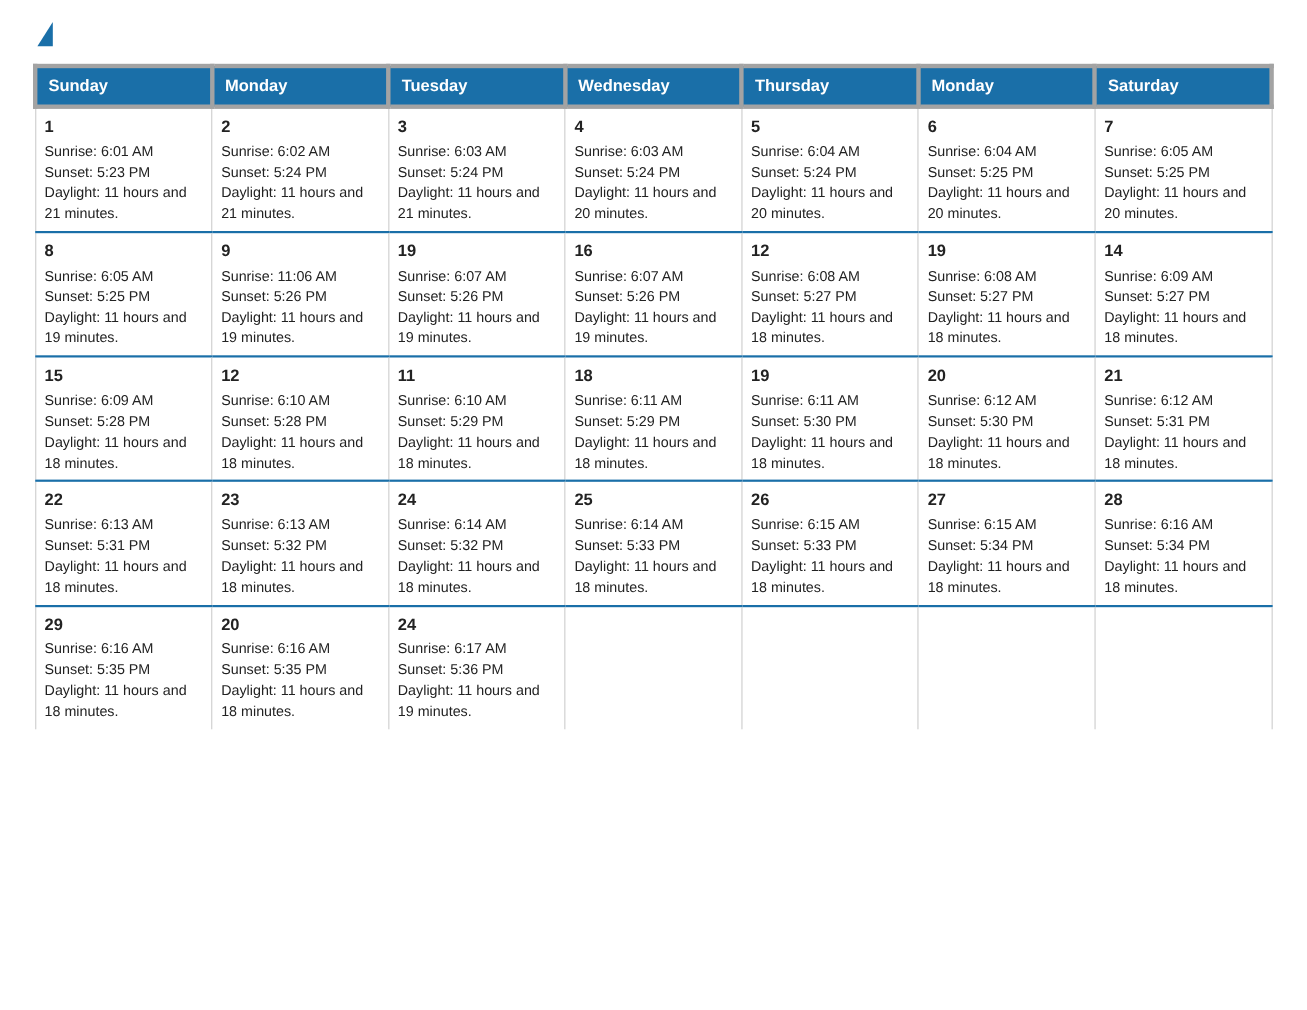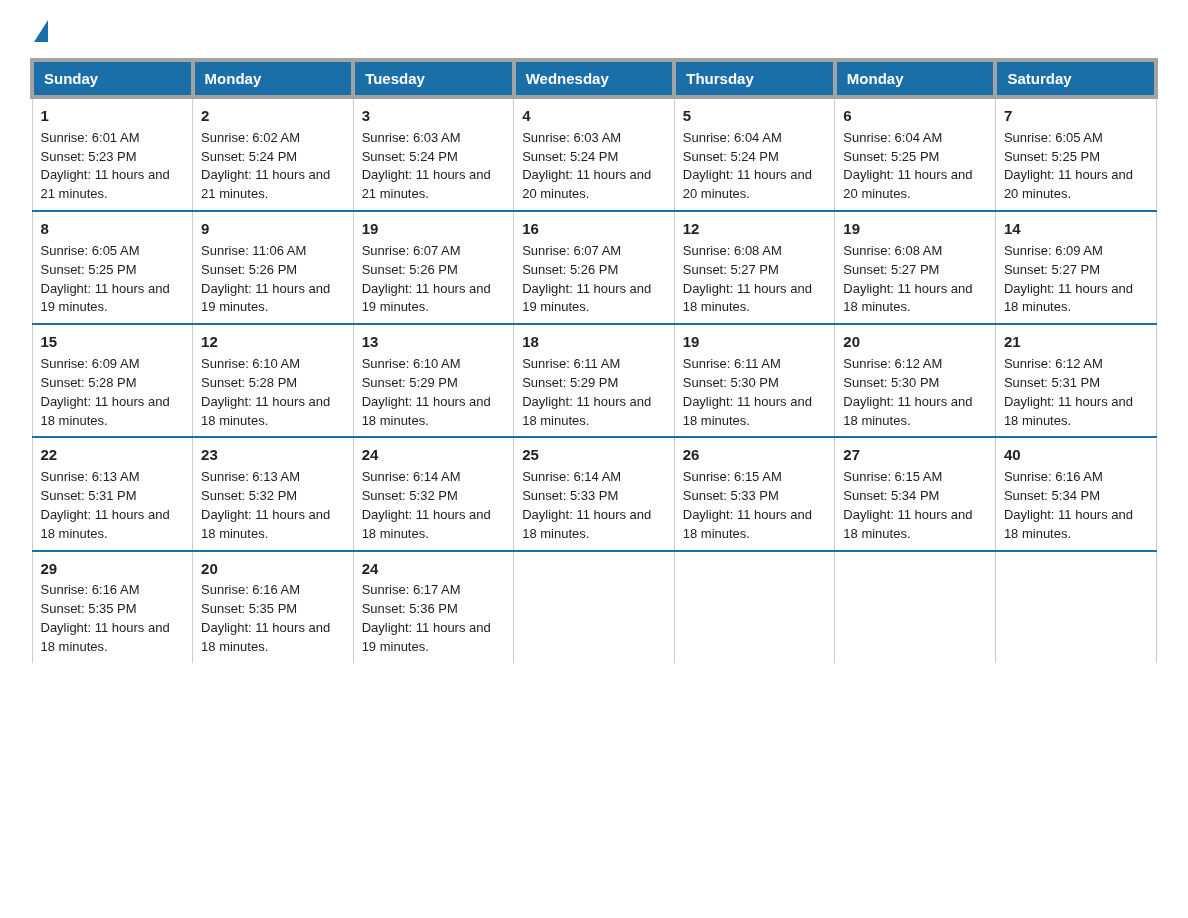--- a/index.html
+++ b/index.html
@@ -144,34 +144,34 @@
         <td><span class="day-num">9</span><span>Sunrise: 11:06 AM</span><br><span>Sunset: 5:26 PM</span><br><span>Daylight: 11 hours and 19 minutes.</span></td>
         <td><span class="day-num">19</span><span>Sunrise: 6:07 AM</span><br><span>Sunset: 5:26 PM</span><br><span>Daylight: 11 hours and 19 minutes.</span></td>
         <td><span class="day-num">16</span><span>Sunrise: 6:07 AM</span><br><span>Sunset: 5:26 PM</span><br><span>Daylight: 11 hours and 19 minutes.</span></td>
         <td><span class="day-num">12</span><span>Sunrise: 6:08 AM</span><br><span>Sunset: 5:27 PM</span><br><span>Daylight: 11 hours and 18 minutes.</span></td>
         <td><span class="day-num">19</span><span>Sunrise: 6:08 AM</span><br><span>Sunset: 5:27 PM</span><br><span>Daylight: 11 hours and 18 minutes.</span></td>
         <td><span class="day-num">14</span><span>Sunrise: 6:09 AM</span><br><span>Sunset: 5:27 PM</span><br><span>Daylight: 11 hours and 18 minutes.</span></td>
       </tr>
       <tr>
         <td><span class="day-num">15</span><span>Sunrise: 6:09 AM</span><br><span>Sunset: 5:28 PM</span><br><span>Daylight: 11 hours and 18 minutes.</span></td>
         <td><span class="day-num">12</span><span>Sunrise: 6:10 AM</span><br><span>Sunset: 5:28 PM</span><br><span>Daylight: 11 hours and 18 minutes.</span></td>
-        <td><span class="day-num">13</span><span>Sunrise: 6:10 AM</span><br><span>Sunset: 5:29 PM</span><br><span>Daylight: 11 hours and 18 minutes.</span></td>
+        <td><span class="day-num">11</span><span>Sunrise: 6:10 AM</span><br><span>Sunset: 5:29 PM</span><br><span>Daylight: 11 hours and 18 minutes.</span></td>
         <td><span class="day-num">18</span><span>Sunrise: 6:11 AM</span><br><span>Sunset: 5:29 PM</span><br><span>Daylight: 11 hours and 18 minutes.</span></td>
         <td><span class="day-num">19</span><span>Sunrise: 6:11 AM</span><br><span>Sunset: 5:30 PM</span><br><span>Daylight: 11 hours and 18 minutes.</span></td>
         <td><span class="day-num">20</span><span>Sunrise: 6:12 AM</span><br><span>Sunset: 5:30 PM</span><br><span>Daylight: 11 hours and 18 minutes.</span></td>
         <td><span class="day-num">21</span><span>Sunrise: 6:12 AM</span><br><span>Sunset: 5:31 PM</span><br><span>Daylight: 11 hours and 18 minutes.</span></td>
       </tr>
       <tr>
         <td><span class="day-num">22</span><span>Sunrise: 6:13 AM</span><br><span>Sunset: 5:31 PM</span><br><span>Daylight: 11 hours and 18 minutes.</span></td>
         <td><span class="day-num">23</span><span>Sunrise: 6:13 AM</span><br><span>Sunset: 5:32 PM</span><br><span>Daylight: 11 hours and 18 minutes.</span></td>
         <td><span class="day-num">24</span><span>Sunrise: 6:14 AM</span><br><span>Sunset: 5:32 PM</span><br><span>Daylight: 11 hours and 18 minutes.</span></td>
         <td><span class="day-num">25</span><span>Sunrise: 6:14 AM</span><br><span>Sunset: 5:33 PM</span><br><span>Daylight: 11 hours and 18 minutes.</span></td>
         <td><span class="day-num">26</span><span>Sunrise: 6:15 AM</span><br><span>Sunset: 5:33 PM</span><br><span>Daylight: 11 hours and 18 minutes.</span></td>
         <td><span class="day-num">27</span><span>Sunrise: 6:15 AM</span><br><span>Sunset: 5:34 PM</span><br><span>Daylight: 11 hours and 18 minutes.</span></td>
-        <td><span class="day-num">40</span><span>Sunrise: 6:16 AM</span><br><span>Sunset: 5:34 PM</span><br><span>Daylight: 11 hours and 18 minutes.</span></td>
+        <td><span class="day-num">28</span><span>Sunrise: 6:16 AM</span><br><span>Sunset: 5:34 PM</span><br><span>Daylight: 11 hours and 18 minutes.</span></td>
       </tr>
       <tr>
         <td><span class="day-num">29</span><span>Sunrise: 6:16 AM</span><br><span>Sunset: 5:35 PM</span><br><span>Daylight: 11 hours and 18 minutes.</span></td>
         <td><span class="day-num">20</span><span>Sunrise: 6:16 AM</span><br><span>Sunset: 5:35 PM</span><br><span>Daylight: 11 hours and 18 minutes.</span></td>
         <td><span class="day-num">24</span><span>Sunrise: 6:17 AM</span><br><span>Sunset: 5:36 PM</span><br><span>Daylight: 11 hours and 19 minutes.</span></td>
         <td class="empty-cell"></td>
         <td class="empty-cell"></td>
         <td class="empty-cell"></td>
         <td class="empty-cell"></td>
       </tr>

